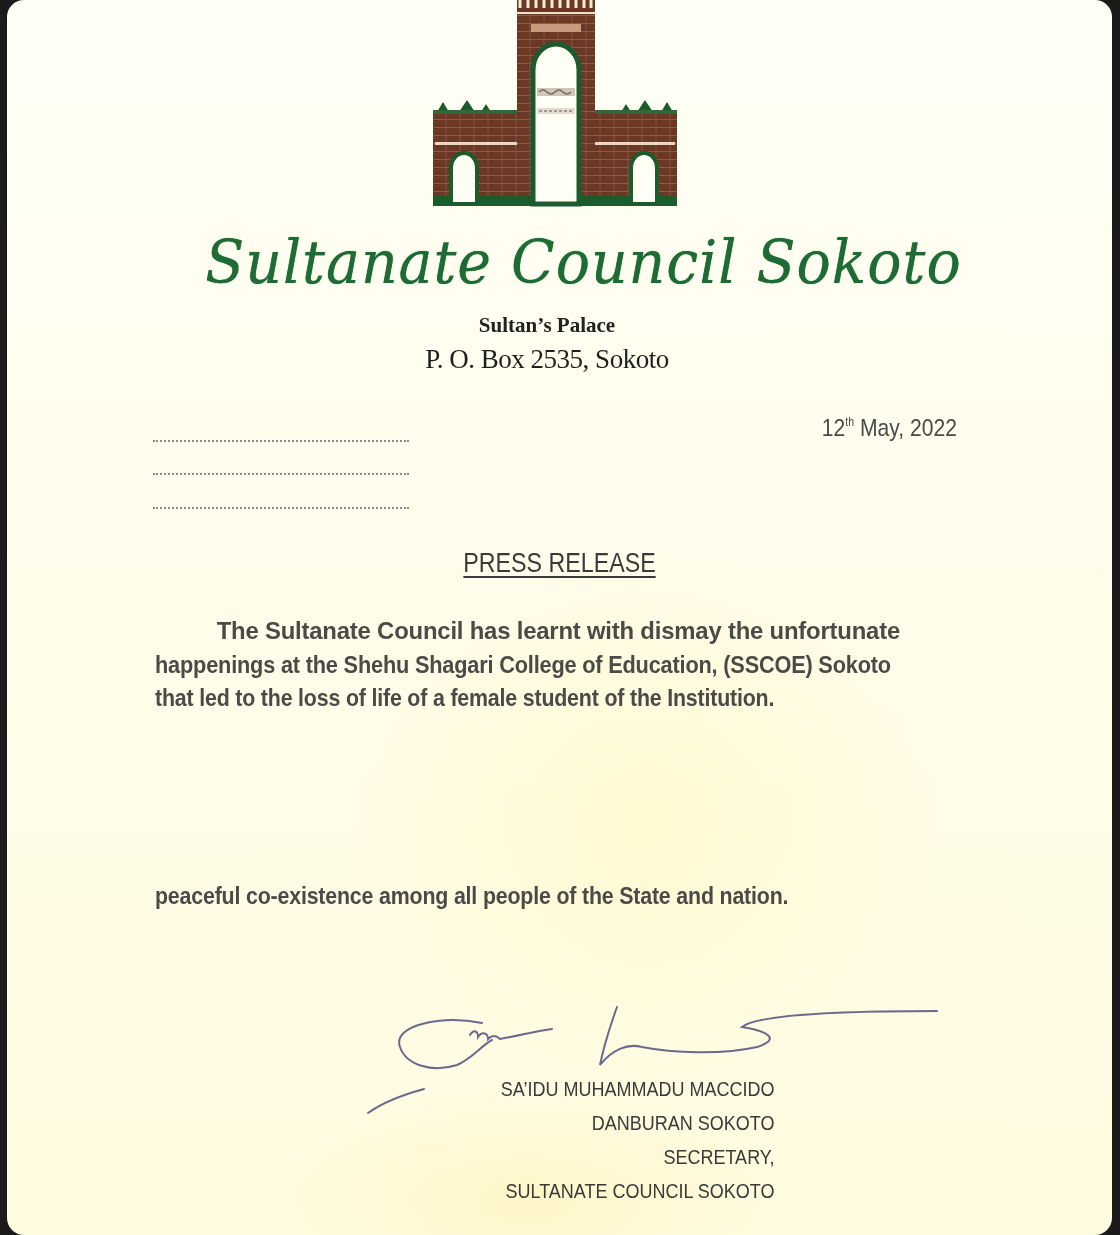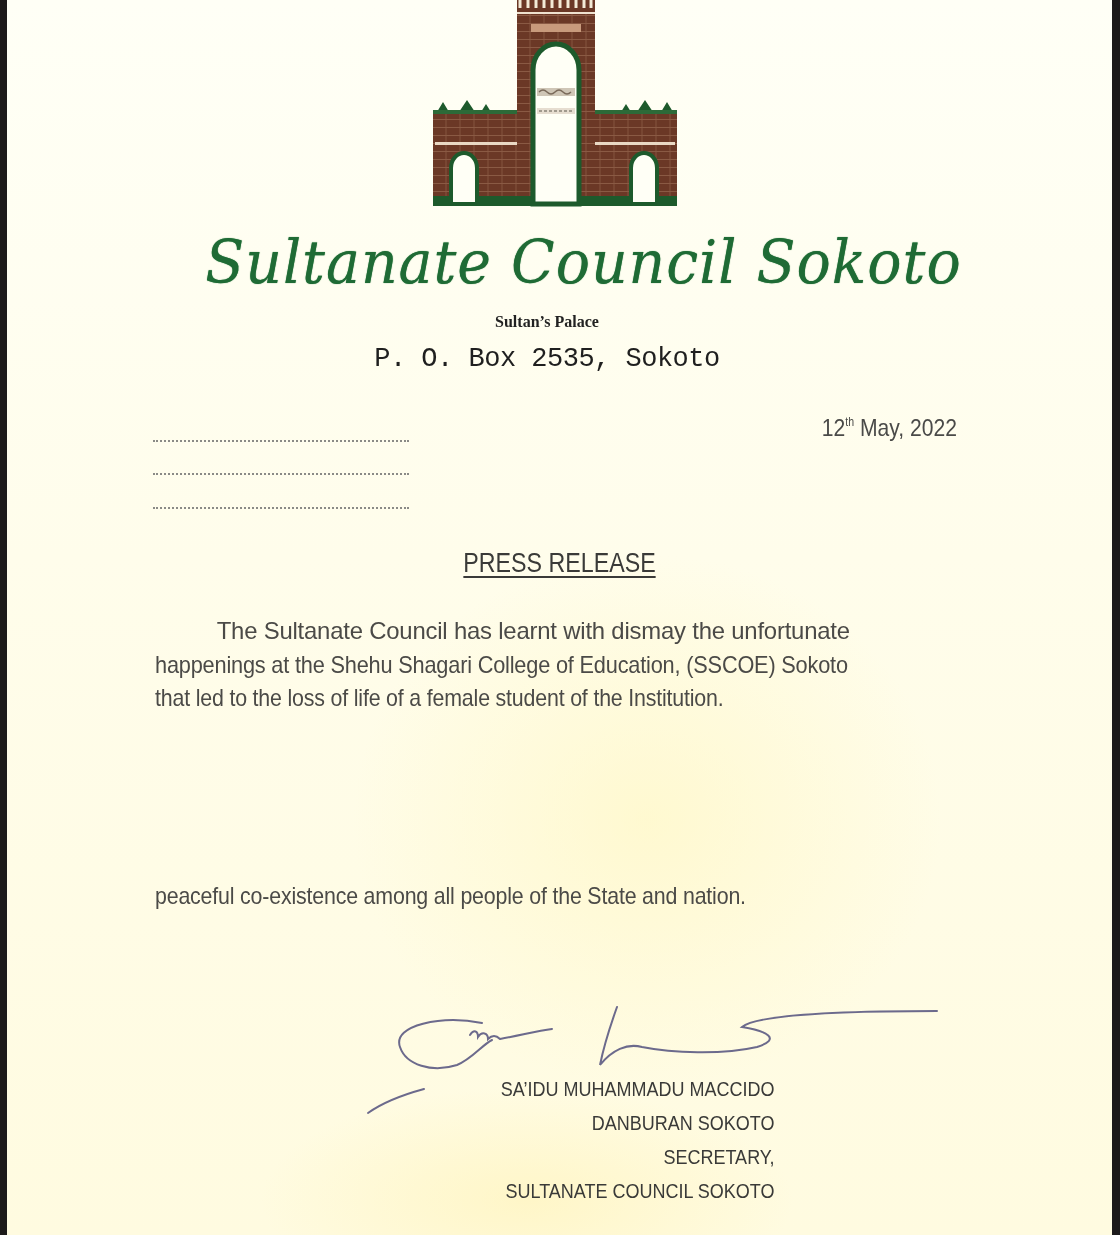--- a/index.html
+++ b/index.html
@@ -17,20 +17,21 @@
     .paper {
       position: absolute;
       left: 7px;
       top: 0;
       width: 1105px;
       height: 1235px;
       background:
         radial-gradient(ellipse 420px 380px at 640px 820px, rgba(255,246,190,0.55), rgba(255,246,190,0) 70%),
         radial-gradient(ellipse 380px 160px at 520px 1200px, rgba(255,240,170,0.45), rgba(255,240,170,0) 70%),
         linear-gradient(180deg, #fffff6 0%, #fffdeb 45%, #fffbe0 100%);
+      border-radius: 17px;
     }
     .abs { position: absolute; }
 
     
     .logo {
       left: 418px;
       top: 0;
       width: 262px;
       height: 212px;
     }
@@ -50,27 +51,27 @@
       white-space: nowrap;
       transform: scaleX(0.95);
       text-shadow: 0 0 1px #2b7a3f;
     }
 
     .addr1 {
       left: 340px; top: 313px; width: 400px;
       text-align: center;
       font-family: "Liberation Serif", serif;
       font-weight: bold;
-      font-size: 16px;
+      font-size: 21px;
       color: #222;
     }
     .addr2 {
       left: 340px; top: 344px; width: 400px;
       text-align: center;
-      font-family: Liberation Mono, monospace;
+      font-family: Liberation Serif, serif;
       font-size: 27px;
       color: #1f1f1f;
       letter-spacing: -0.5px;
     }
 
     .date {
       left: 760px; top: 414px; width: 190px;
       text-align: right;
       font-size: 24px;
       color: #4a4a48;
@@ -103,20 +104,21 @@
     }
 
     .para {
       left: 148px;
       width: 814px;
       font-size: 24px;
       line-height: 33.5px;
       color: #4b4a47;
       text-align: justify;
       letter-spacing: -0.2px;
+      font-weight: bold;
     }
     .para .line {
       display: block;
       white-space: nowrap;
       transform-origin: left center;
     }
     .para .justify {
       display: flex;
       justify-content: space-between;
     }

